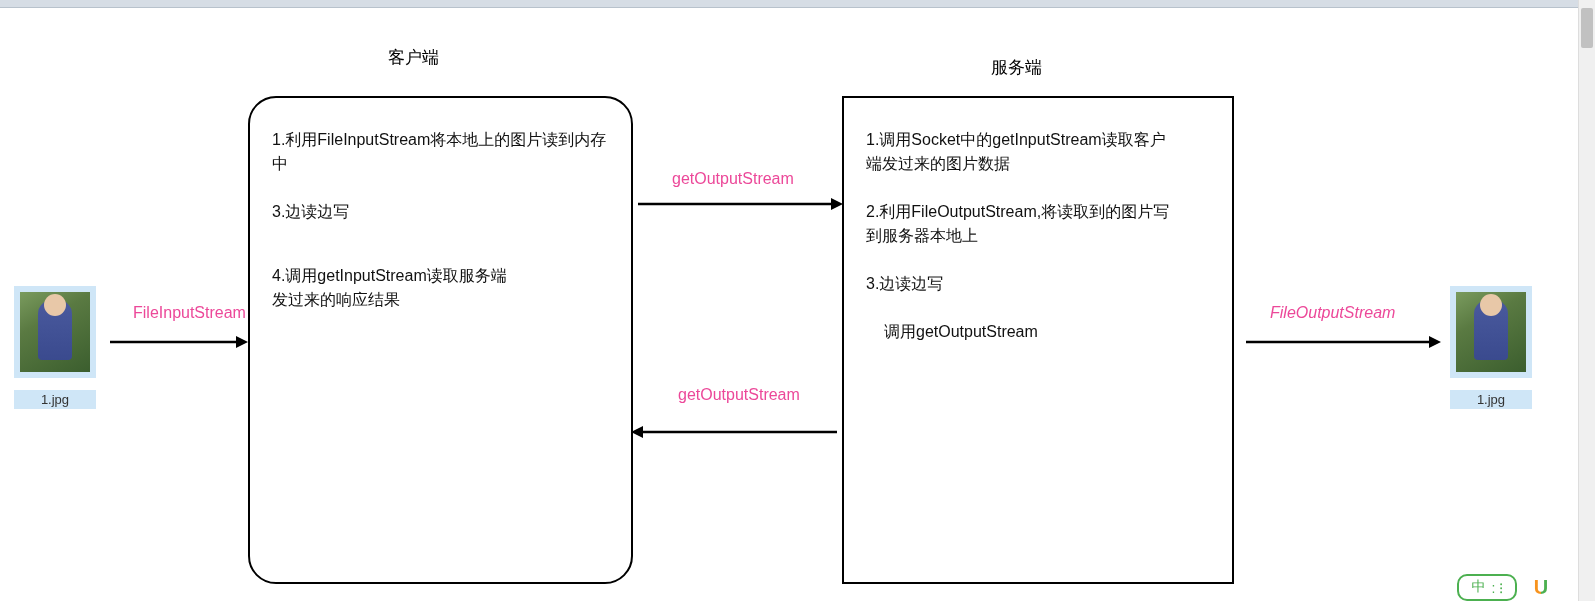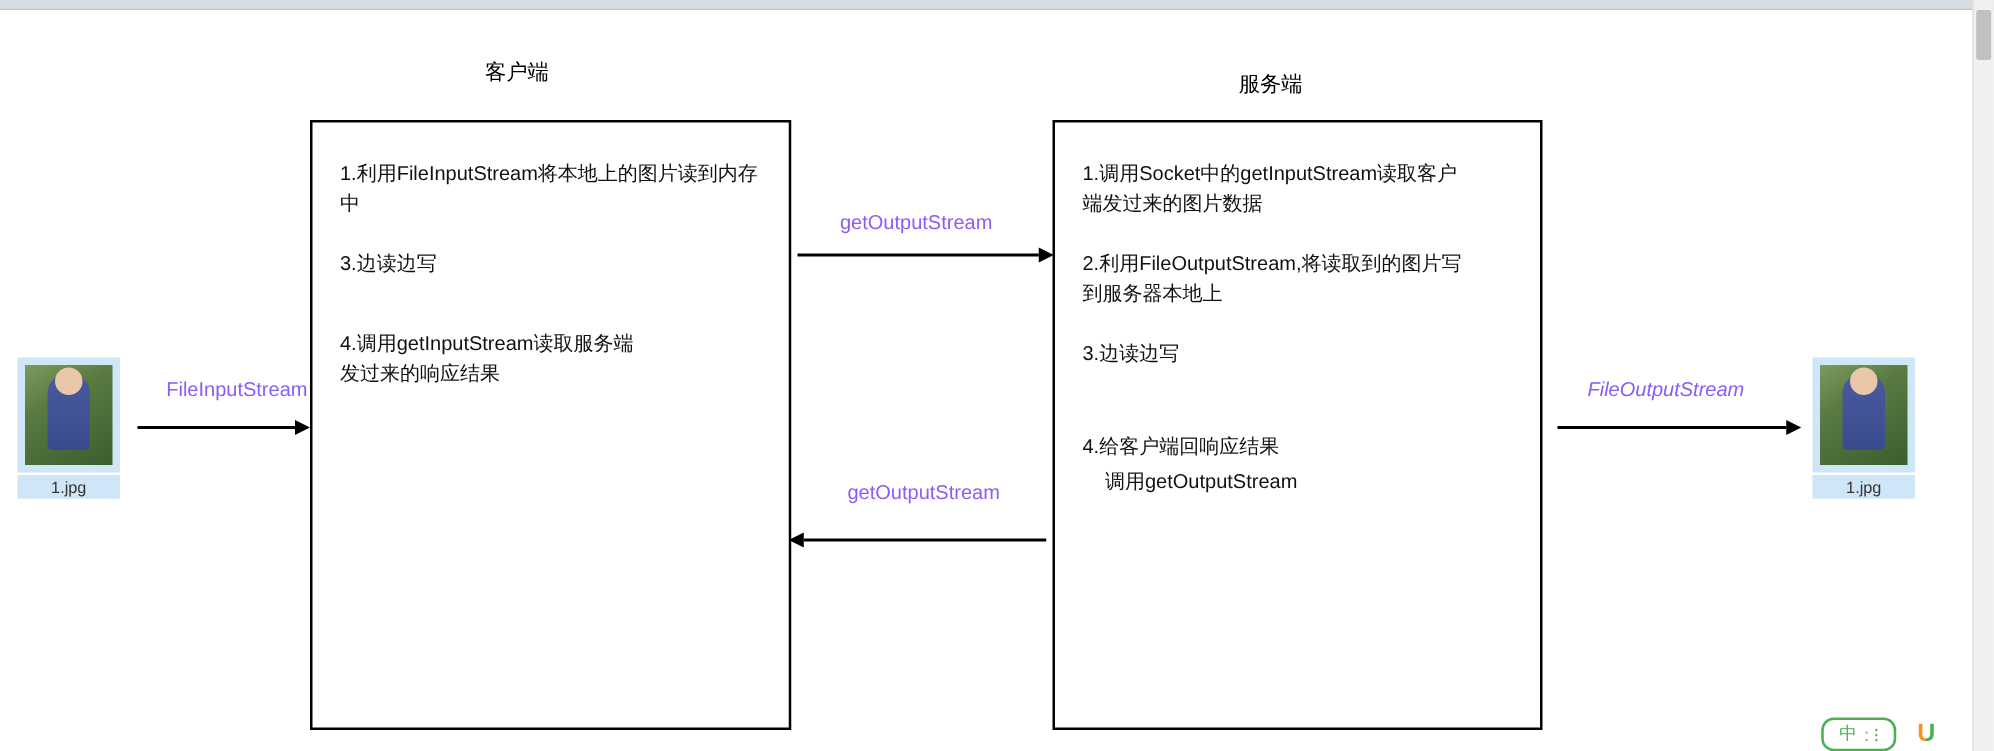--- a/index.html
+++ b/index.html
@@ -84,28 +84,28 @@
       content: '';
       position: absolute;
       left: 24px; top: 2px;
       width: 22px; height: 22px;
       background: #e8c8a8;
       border-radius: 50%;
     }
     .img-caption {
       font-size: 13px;
       color: #333;
-      margin-top: 2px;
+      margin-top: 12px;
       background: #cfe6f7;
       padding: 2px 0;
     }
     .arrow-label {
       position: absolute;
       font-size: 16px;
-      color: #8b5cf6;
+      color: #ec4899;
     }
     svg.arrow {
       position: absolute;
       overflow: visible;
     }
     .ime-badge {
       position: absolute;
       right: 40px; bottom: 0;
       display: flex;
       align-items: center;
@@ -146,31 +146,30 @@
 <div class="top-bar"></div>
 <div class="scrollbar">
   <div class="scrollbar-thumb"></div>
 </div>
 
 <div class="diagram">
 
   <div class="title" style="left:370px; top:38px;margin-left:18px;">客户端</div>
   <div class="title" style="left:991px; top:48px;">服务端</div>
 
-  <div class="box" style="left:248px; top:88px; width:385px; height:488px;">
+  <div class="box" style="left:248px; top:88px; width:385px; height:488px;border-radius:28px;">
     <p>1.利用FileInputStream将本地上的图片读到内存中</p>
     <p>3.边读边写</p>
     <p class="spaced" style="max-width:240px">4.调用getInputStream读取服务端发过来的响应结果</p>
   </div>
 
   <div class="box" style="left:842px; top:88px; width:392px; height:488px;">
     <p style="max-width:310px">1.调用Socket中的getInputStream读取客户端发过来的图片数据</p>
     <p style="max-width:310px">2.利用FileOutputStream,将读取到的图片写到服务器本地上</p>
     <p>3.边读边写</p>
-    <p style="margin-top:50px; margin-bottom:4px;">4.给客户端回响应结果</p>
     <p style="margin-left:18px;">调用getOutputStream</p>
   </div>
 
   <div class="img-tile" style="left:14px; top:278px;">
     <div class="img-frame">
         <div class="img-inner"></div>
       </div>
     <div class="img-caption">1.jpg</div>
   </div>
 

